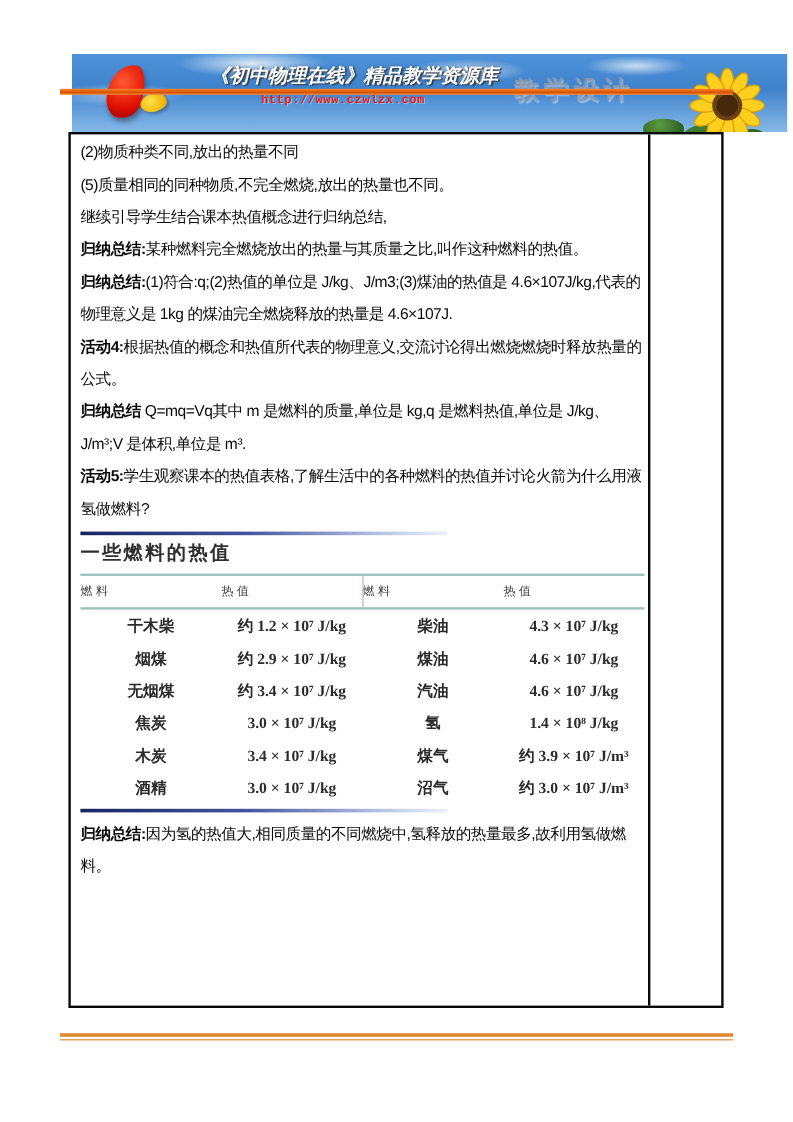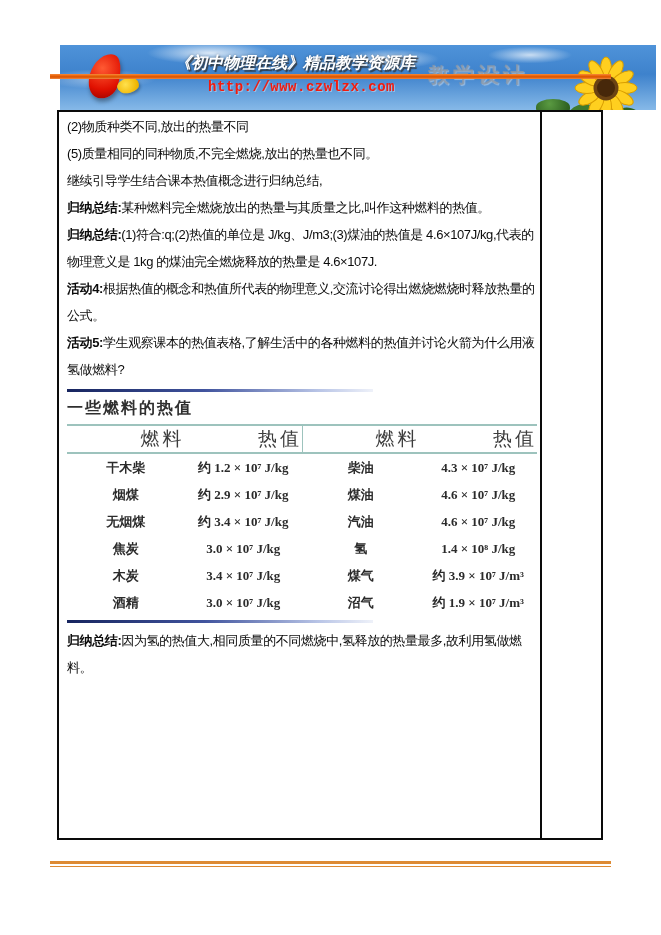--- a/index.html
+++ b/index.html
@@ -29,23 +29,23 @@
     background:radial-gradient(circle at 40% 40%, #ffe14d, #f0b400 75%, #c98f00);
     border-radius:60% 40% 50% 50% / 50% 60% 45% 55%;
     transform:rotate(-14deg);box-shadow:1px 2px 3px rgba(0,0,0,.3);
   }
   .banner-title{
     position:absolute;left:112px;top:8px;width:246px;text-align:center;
     font-size:16px;font-weight:bold;font-style:italic;color:#fff;white-space:nowrap;
     text-shadow:1.5px 1.5px 1px rgba(50,50,50,.85), 0 0 3px rgba(0,0,0,.35);
   }
   .banner-url{
-    position:absolute;left:148px;top:34px;width:170px;text-align:left;
+    position:absolute;left:124px;top:34px;width:170px;text-align:right;
     font-family:"Liberation Mono","DejaVu Sans Mono",monospace;
-    font-size:14px;font-weight:bold;color:#f21b0e;letter-spacing:.5px;white-space:nowrap;
+    font-size:10px;font-weight:bold;color:#f21b0e;letter-spacing:.5px;white-space:nowrap;
     text-shadow:1px 1px 0 rgba(255,255,255,.35);text-decoration:none;display:block;
   }
   .watermark{
     position:absolute;left:368px;top:16px;font-size:21px;font-weight:bold;
     color:rgba(140,152,168,.8);letter-spacing:4px;white-space:nowrap;
     text-shadow:1px 1px 1px rgba(255,255,255,.4);
   }
   .sunflower{position:absolute;right:14px;bottom:-10px;}
   .foliage{
     position:absolute;right:86px;bottom:-5px;width:34px;height:16px;
@@ -84,22 +84,22 @@
   .fuel-title{
     width:440px;text-align:left;margin:6px 0;font-size:16px;font-weight:bold;
     color:#2f2f2f;letter-spacing:2px;line-height:20px;
   }
   .fuel-head{
     position:relative;display:grid;grid-template-columns:repeat(4,1fr);
     height:26px;align-items:center;
     border-top:2px solid #9dc3bd;border-bottom:2px solid #9dc3bd;
   }
   .fuel-head .hcell{
-    text-align:right;font-family:"Liberation Serif","DejaVu Serif",serif;
-    font-size:19px;color:#3c3c3c;letter-spacing:3px;
+    text-align:left;font-family:"Liberation Serif","DejaVu Serif",serif;
+    font-size:10px;color:#3c3c3c;letter-spacing:3px;
   }
   .fuel-head .vdiv{position:absolute;left:50%;top:0;bottom:0;width:1px;background:#9dc3bd;}
   .fuel-row{display:grid;grid-template-columns:repeat(4,1fr);height:27px;align-items:center;}
   .fuel-row .cell{
     text-align:center;font-family:"Liberation Serif","DejaVu Serif",serif;
     font-size:13px;color:#2b2b2b;letter-spacing:0;white-space:nowrap;font-weight:bold;
   }
   .fuel-bottom{margin-top:4px;}
 </style>
 </head>
@@ -139,20 +139,21 @@
 
 <div class="doc-box">
   <div class="doc-main">
 
     <p class="p"><b></b><span>(2)物质种类不同,放出的热量不同</span></p>
     <p class="p"><b></b><span>(5)质量相同的同种物质,不完全燃烧,放出的热量也不同。</span></p>
     <p class="p"><b></b><span>继续引导学生结合课本热值概念进行归纳总结,</span></p>
     <p class="p"><b>归纳总结:</b><span>某种燃料完全燃烧放出的热量与其质量之比,叫作这种燃料的热值。</span></p>
     <p class="p"><b>归纳总结:</b><span>(1)符合:q;(2)热值的单位是 J/kg、J/m3;(3)煤油的热值是 4.6×107J/kg,代表的物理意义是 1kg 的煤油完全燃烧释放的热量是 4.6×107J.</span></p>
     <p class="p"><b>活动4:</b><span>根据热值的概念和热值所代表的物理意义,交流讨论得出燃烧燃烧时释放热量的公式。</span></p>
+    <p class="p"><b>归纳总结</b><span> Q=mq=Vq其中 m 是燃料的质量,单位是 kg,q 是燃料热值,单位是 J/kg、J/m³;V 是体积,单位是 m³.</span></p>
     <p class="p"><b>活动5:</b><span>学生观察课本的热值表格,了解生活中的各种燃料的热值并讨论火箭为什么用液氢做燃料?</span></p>
 
     <div class="fuel">
       <div class="grad-rule"></div>
       <div class="fuel-title">一些燃料的热值</div>
       <div class="fuel-head">
         <div class="hcell">燃料</div>
         <div class="hcell">热值</div>
         <div class="hcell">燃料</div>
         <div class="hcell">热值</div>
@@ -185,21 +186,21 @@
       <div class="fuel-row">
         <div class="cell">木炭</div>
         <div class="cell">3.4 × 10⁷ J/kg</div>
         <div class="cell">煤气</div>
         <div class="cell">约 3.9 × 10⁷ J/m³</div>
       </div>
       <div class="fuel-row">
         <div class="cell">酒精</div>
         <div class="cell">3.0 × 10⁷ J/kg</div>
         <div class="cell">沼气</div>
-        <div class="cell">约 1.9 × 10⁷ J/m³</div>
+        <div class="cell">约 3.0 × 10⁷ J/m³</div>
       </div>
       <div class="grad-rule fuel-bottom"></div>
     </div>
 
     <p class="p"><b>归纳总结:</b><span>因为氢的热值大,相同质量的不同燃烧中,氢释放的热量最多,故利用氢做燃料。</span></p>
 
   </div>
   <div class="doc-side"></div>
 </div>
 

